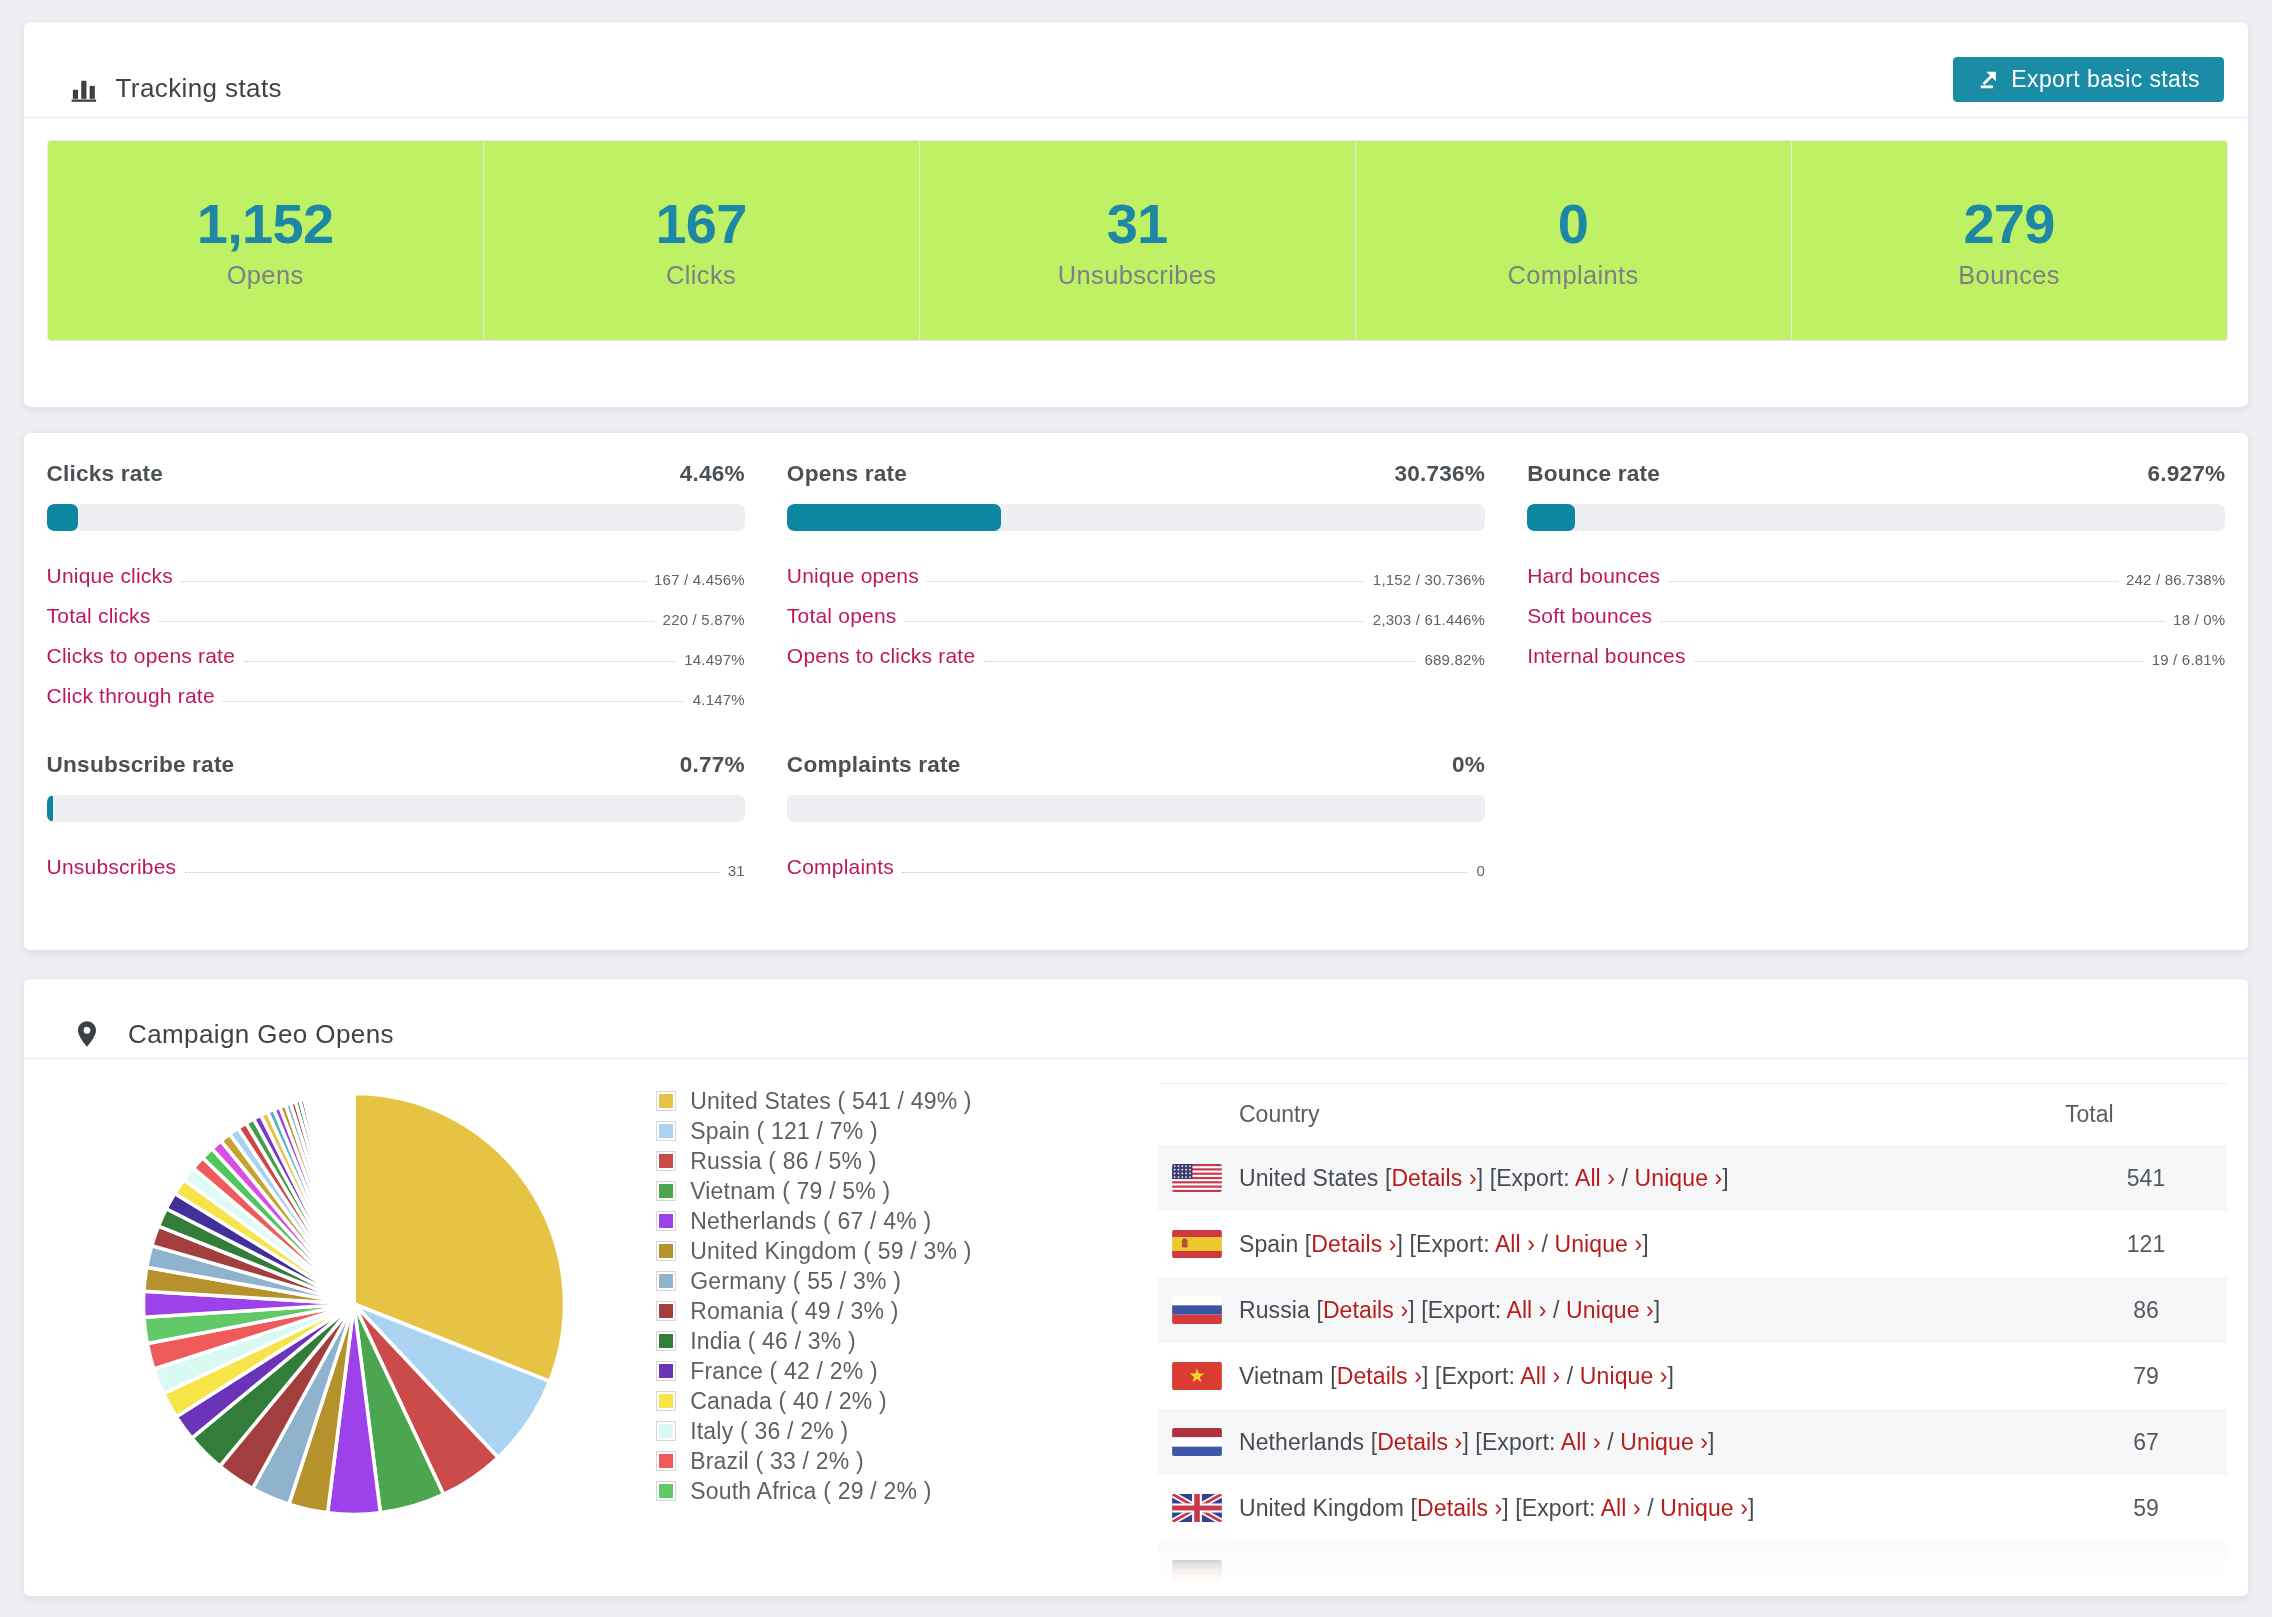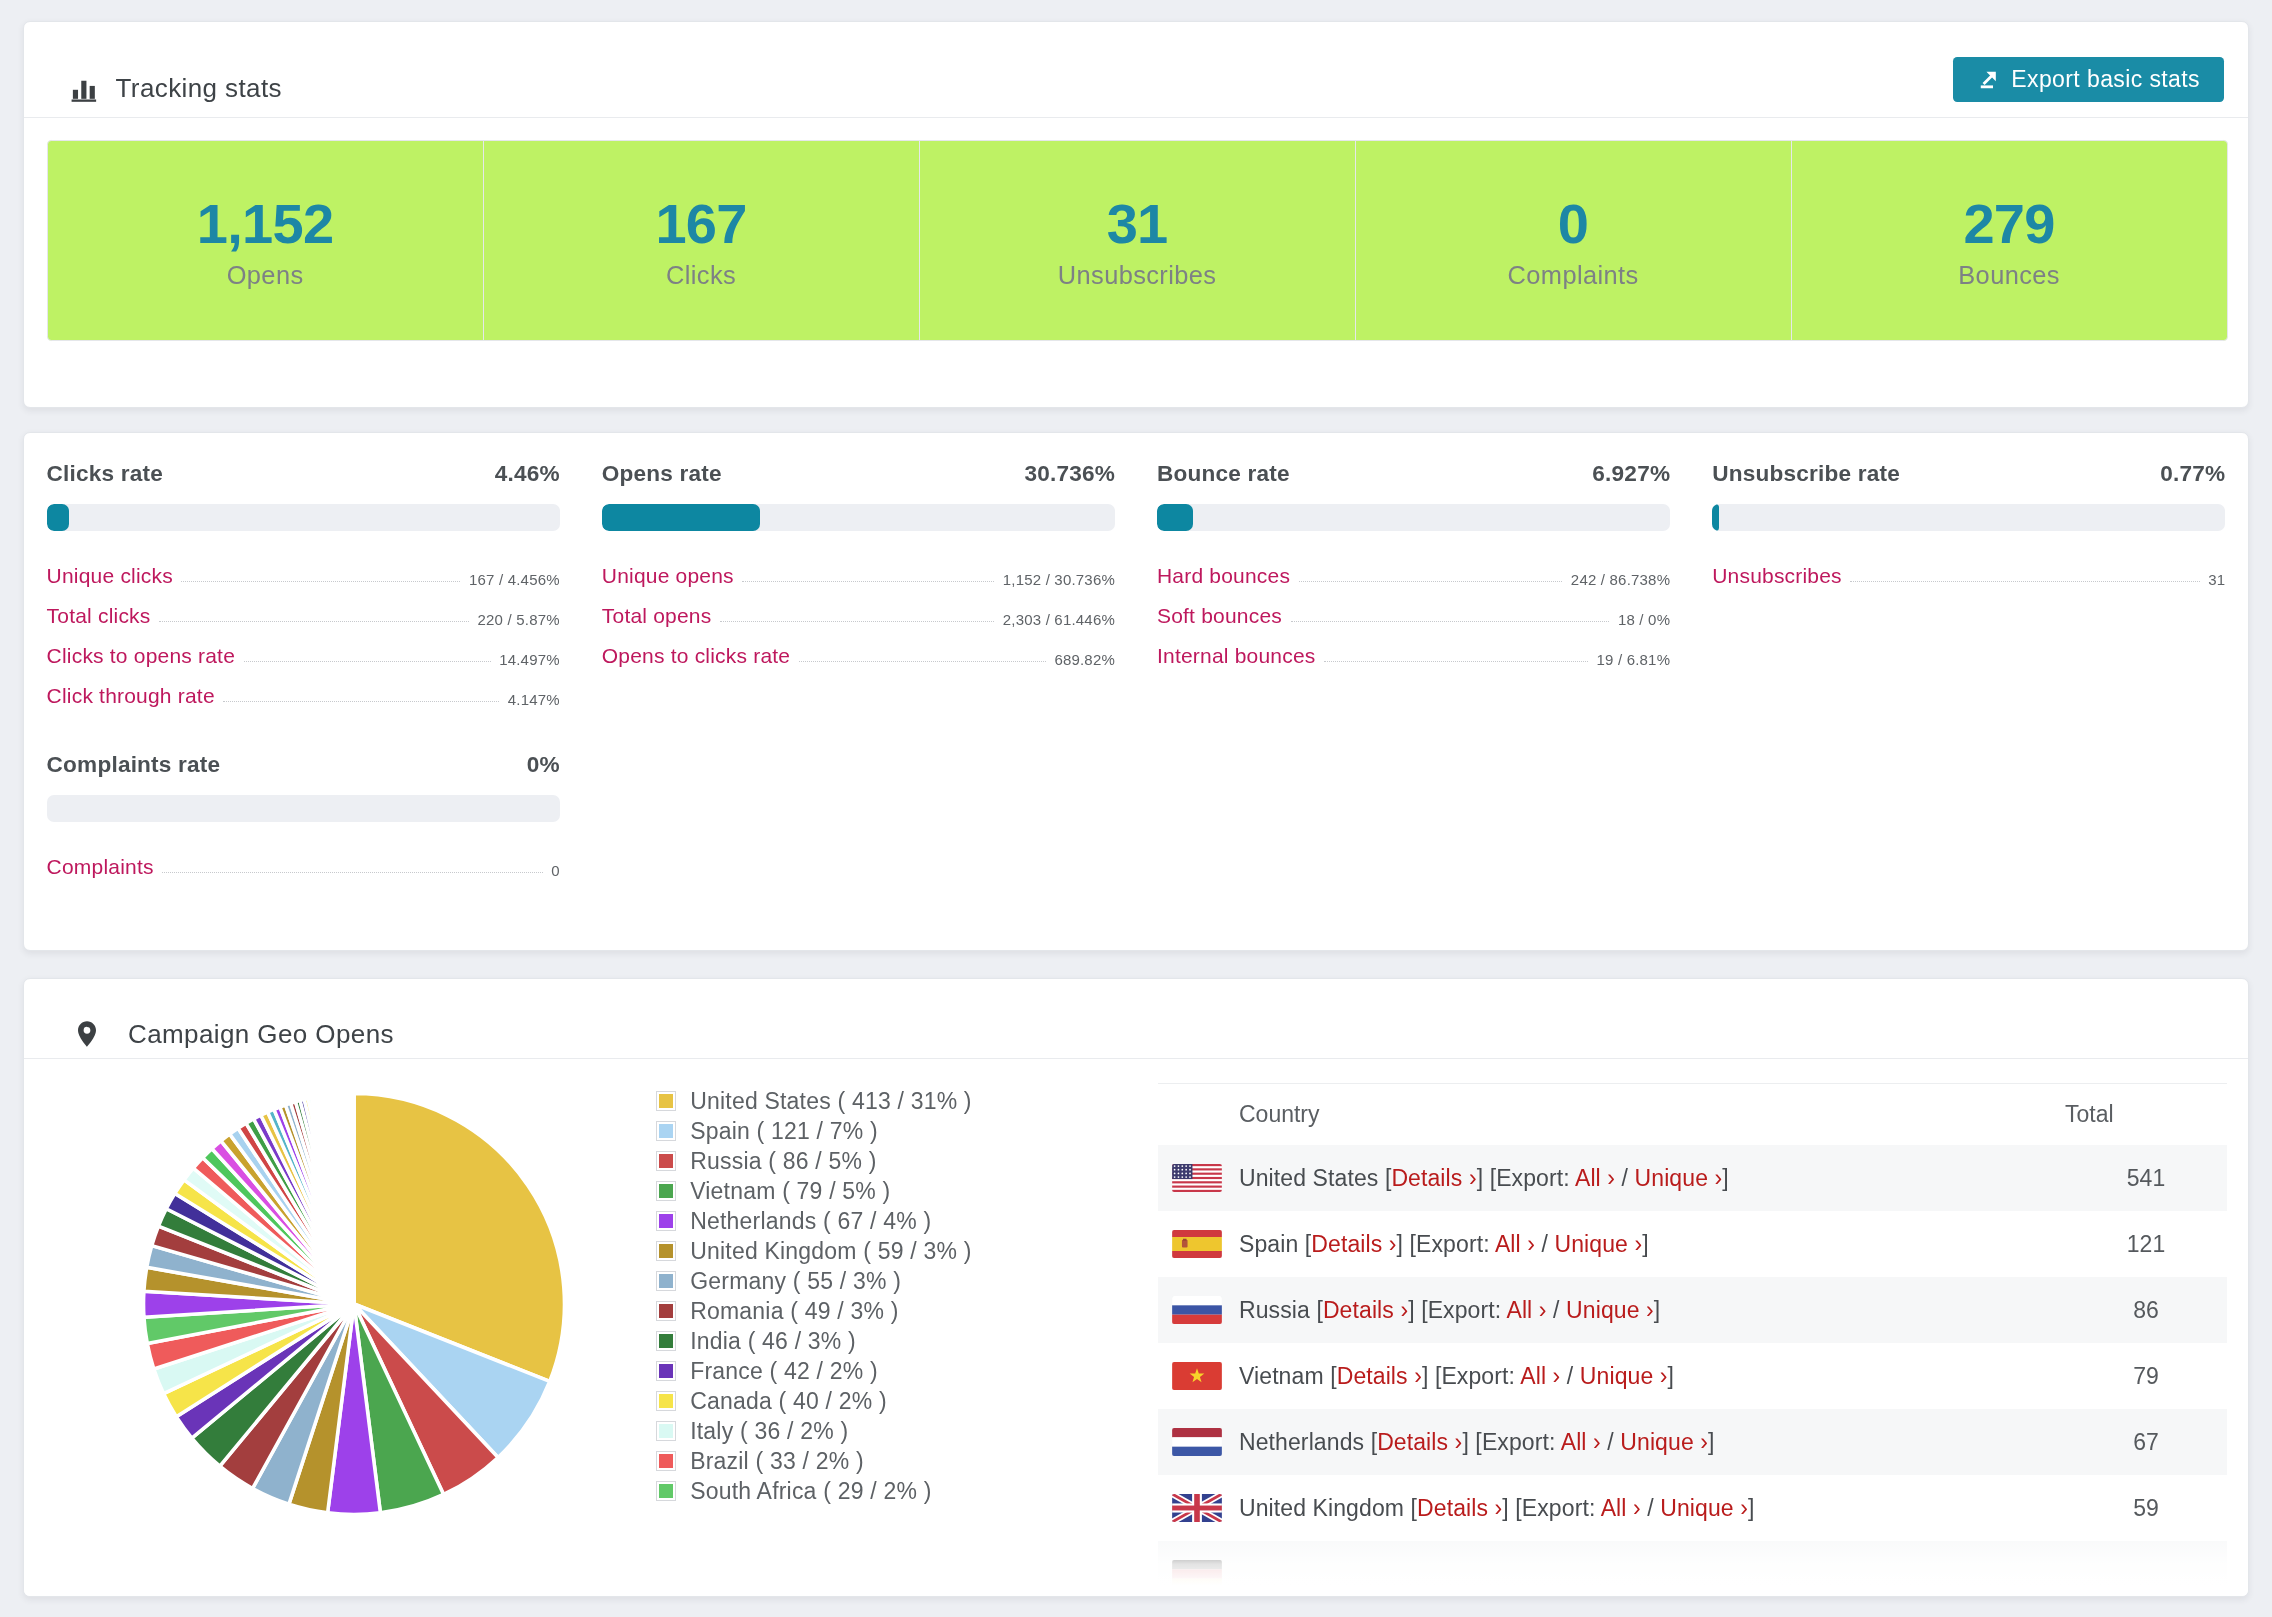--- a/index.html
+++ b/index.html
@@ -38,21 +38,21 @@
   .stat-cell{
     flex:1;display:flex;flex-direction:column;align-items:center;justify-content:center;
     border-right:0.7px solid #e5e7ea;gap:5.6px;
   }
   .stat-cell:last-child{border-right:none;}
   .stat-value{font-size:56px;font-weight:800;color:#1d87a5;letter-spacing:-0.7px;}
   .stat-label{font-size:25.4px;color:#7d8185;letter-spacing:0.4px;}
   
   .card-rates{top:432px;height:519px;padding:28px 22.6px 0 22.6px;}
   .rates-grid{
-    display:grid;grid-template-columns:repeat(4,1fr);
+    display:grid;grid-template-columns:repeat(3,1fr);
     column-gap:42px;row-gap:44px;
   }
   .rate-head{display:flex;justify-content:space-between;align-items:baseline;margin-bottom:17px;}
   .rate-title,.rate-value{font-size:22.6px;font-weight:700;color:#4b5054;letter-spacing:0.2px;}
   .rate-bar{height:27px;background:#edeff3;border-radius:7px;overflow:hidden;}
   .rate-fill{height:100%;background:#0d87a1;border-radius:7px;}
   .rate-rows{margin-top:17px;}
   .rate-row{display:flex;align-items:flex-end;height:40px;}
   .rr-label{font-size:21px;color:#be185d;letter-spacing:0.2px;white-space:nowrap;}
   .rr-leader{flex:1;border-bottom:1.4px dotted #c7c9cd;margin:0 8.5px 6.4px 8.5px;}
@@ -351,21 +351,21 @@
             <path d="M 320 320 L 319.23 22.00 A 298 298 0 0 1 319.63 22.00 Z" fill="#337d3b" stroke="#ffffff" stroke-width="5" stroke-linejoin="round"></path>
             <path d="M 320 320 L 319.63 22.00 A 298 298 0 0 1 320.00 22.00 Z" fill="#42309a" stroke="#ffffff" stroke-width="5" stroke-linejoin="round"></path>
           </svg>
       </div>
 
       <ul class="legend" id="legend">
           <li class="legend-item">
     <span class="legend-swatch">
               <i style="background: rgb(231, 195, 68);"></i>
             </span>
-    <span class="legend-label">United States ( 413 / 31% )</span>
+    <span class="legend-label">United States ( 541 / 49% )</span>
   </li>
           <li class="legend-item">
     <span class="legend-swatch">
               <i style="background: rgb(170, 212, 242);"></i>
             </span>
     <span class="legend-label">Spain ( 121 / 7% )</span>
   </li>
           <li class="legend-item">
     <span class="legend-swatch">
               <i style="background: rgb(203, 75, 75);"></i>

